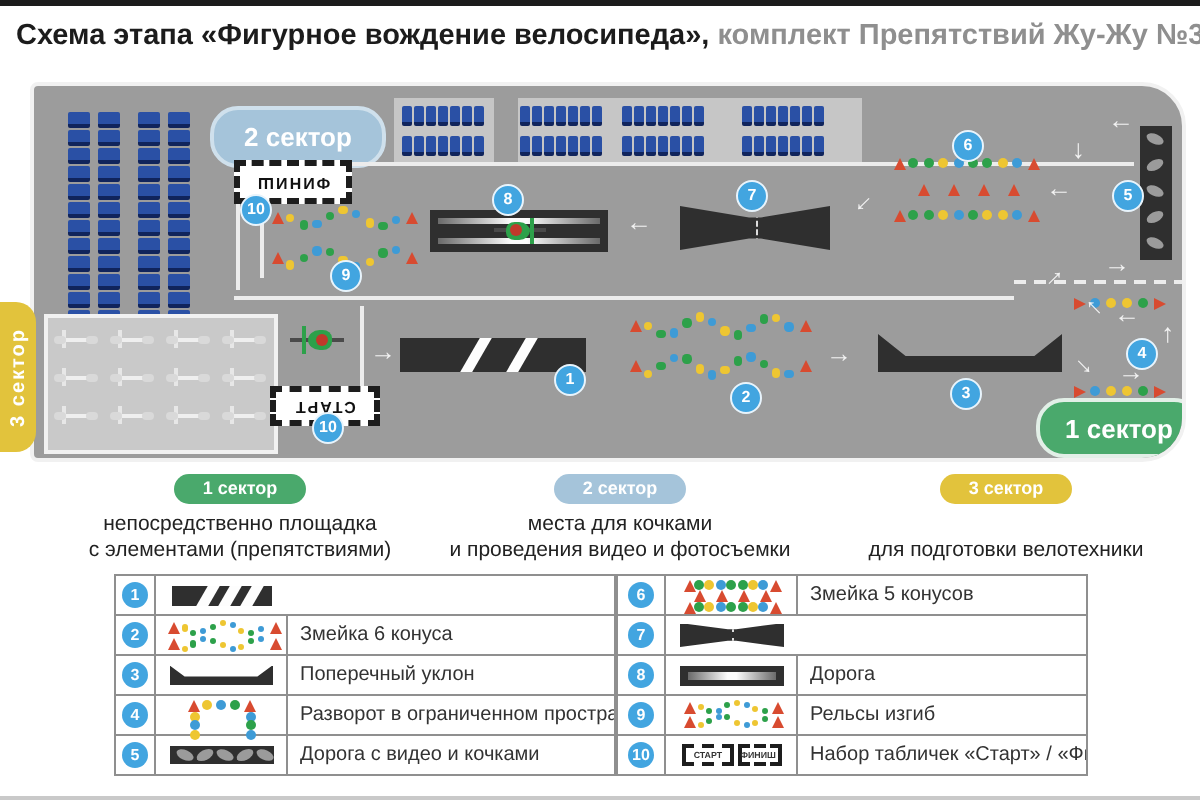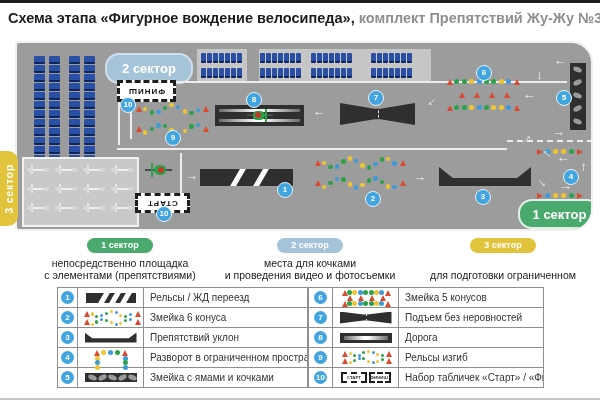--- a/index.html
+++ b/index.html
@@ -561,38 +561,37 @@
   <div class="seccol" style="left:215px;width:190px;">
     <div class="secpill" style="background:#a5c4da;">
         <span>2 сектор</span>
       </div>
     <div class="secdesc"><span>места для кочками</span><br><span>и проведения видео и фотосъемки</span></div>
   </div>
   <div class="seccol" style="left:408px;width:190px;">
     <div class="secpill" style="background:#e2c33c;">
         <span>3 сектор</span>
       </div>
-    <div class="secdesc"><br><span>для подготовки ограниченном</span></div>
+    <div class="secdesc"><br><span>для подготовки велотехники</span></div>
   </div>
 
   <div class="otable lt" style="left:57px;width:251px;">
     <div class="trow">
       <div class="tcell tbadge">
           <div class="badge tb">
             <span>1</span>
           </div>
         </div>
       <div class="tcell ticon">
           <div class="icn dark rails" style="width:50px;height:10px;overflow:hidden;">
             <span class="rs" style="left:30%;"></span>
             <span class="rs" style="left:52%;"></span>
             <span class="rs" style="left:74%;"></span>
           </div>
         </div>
-      <div class="tcell ttext">Рельсы / ЖД переезд</div>
     </div>
     <div class="trow">
       <div class="tcell tbadge">
           <div class="badge tb">
             <span>2</span>
           </div>
         </div>
       <div class="tcell ticon">
           <div class="icn" style="width:56px;height:15px;">
         <div class="gen" style="left:2px;top:0;width:52px;height:8px;">
@@ -627,21 +626,21 @@
     </div>
     <div class="trow">
       <div class="tcell tbadge">
           <div class="badge tb">
             <span>3</span>
           </div>
         </div>
       <div class="tcell ticon">
           <div class="icn channel" style="width:52px;height:10px;"></div>
         </div>
-      <div class="tcell ttext">Препятствий уклон</div>
+      <div class="tcell ttext">Поперечный уклон</div>
     </div>
     <div class="trow">
       <div class="tcell tbadge">
           <div class="badge tb">
             <span>4</span>
           </div>
         </div>
       <div class="tcell ticon">
           <div class="icn" style="width:38px;height:16px;">
         <div class="gen" style="left:0;top:0;width:38px;height:8px;">
@@ -673,21 +672,21 @@
         </div>
       <div class="tcell ticon">
           <div class="gen icn dark" style="width:52px;height:9px;position:relative;">
             <span class="blob" style="left: 3px; top: 2px; width: 9px; height: 5px; transform: rotate(24deg);"></span>
             <span class="blob" style="left: 13px; top: 2px; width: 9px; height: 5px; transform: rotate(-28deg);"></span>
             <span class="blob" style="left: 23px; top: 2px; width: 9px; height: 5px; transform: rotate(24deg);"></span>
             <span class="blob" style="left: 33px; top: 2px; width: 9px; height: 5px; transform: rotate(-28deg);"></span>
             <span class="blob" style="left: 43px; top: 2px; width: 9px; height: 5px; transform: rotate(24deg);"></span>
           </div>
         </div>
-      <div class="tcell ttext">Змейка с ямами и кочками</div>
+      <div class="tcell ttext">Дорога с видео и кочками</div>
     </div>
   </div>
 
   <div class="otable rt" style="left:308px;width:236px;">
     <div class="trow">
       <div class="tcell tbadge">
           <div class="badge tb">
             <span>6</span>
           </div>
         </div>
@@ -727,21 +726,20 @@
     </div>
     <div class="trow">
       <div class="tcell tbadge">
           <div class="badge tb">
             <span>7</span>
           </div>
         </div>
       <div class="tcell ticon">
           <div class="icn bowtie" style="width:52px;height:12px;"></div>
         </div>
-      <div class="tcell ttext">Подъем без неровностей</div>
     </div>
     <div class="trow">
       <div class="tcell tbadge">
           <div class="badge tb">
             <span>8</span>
           </div>
         </div>
       <div class="tcell ticon">
           <div class="icn dark chute" style="width:52px;height:10px;"></div>
         </div>

